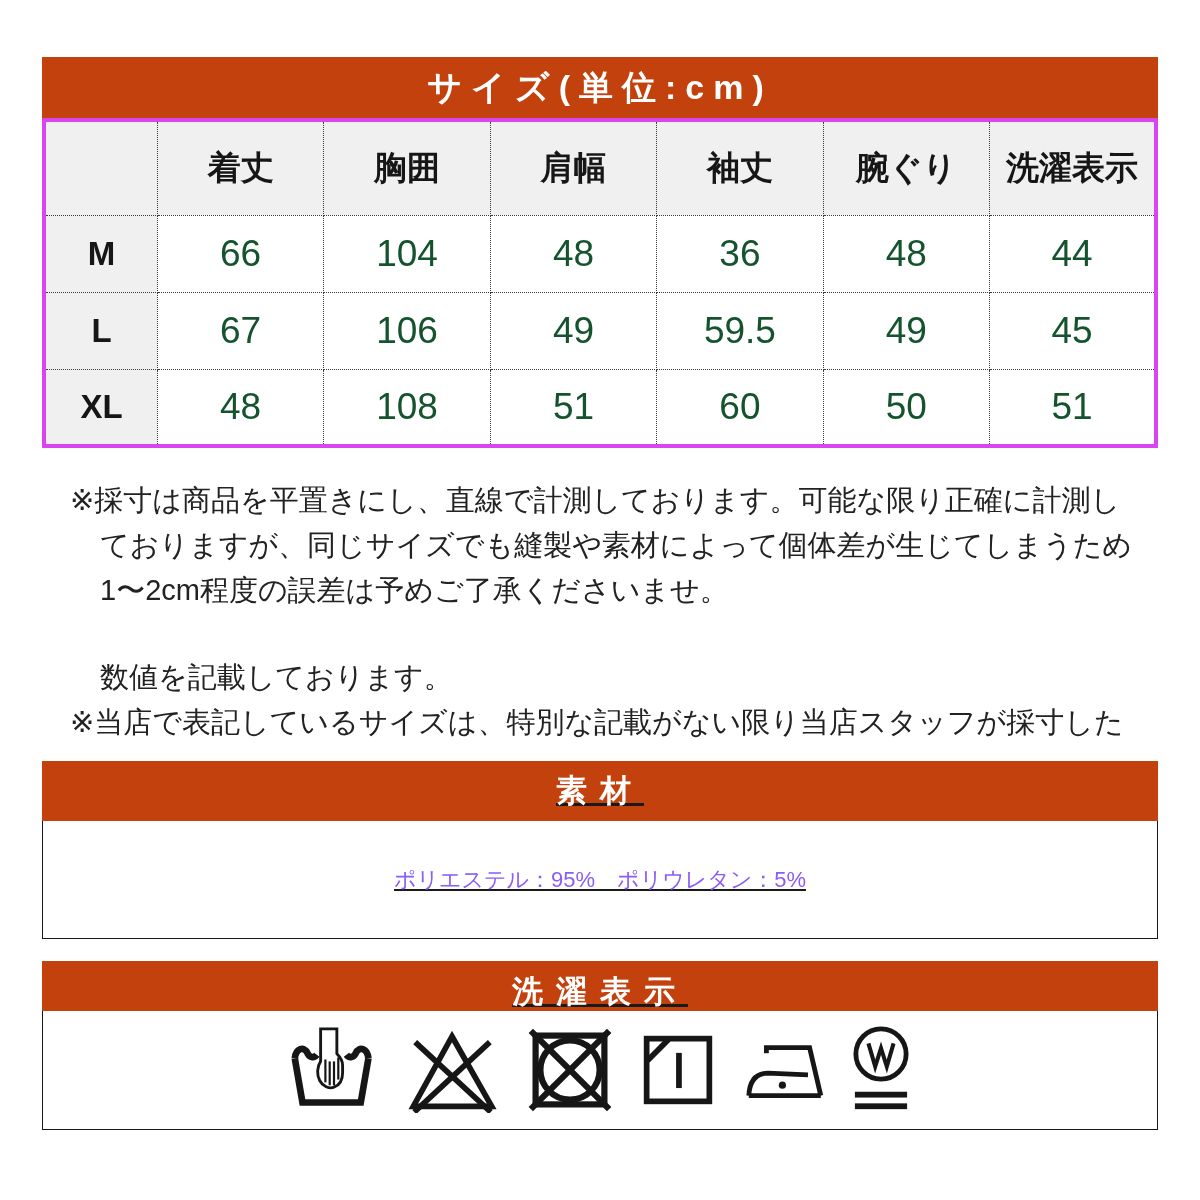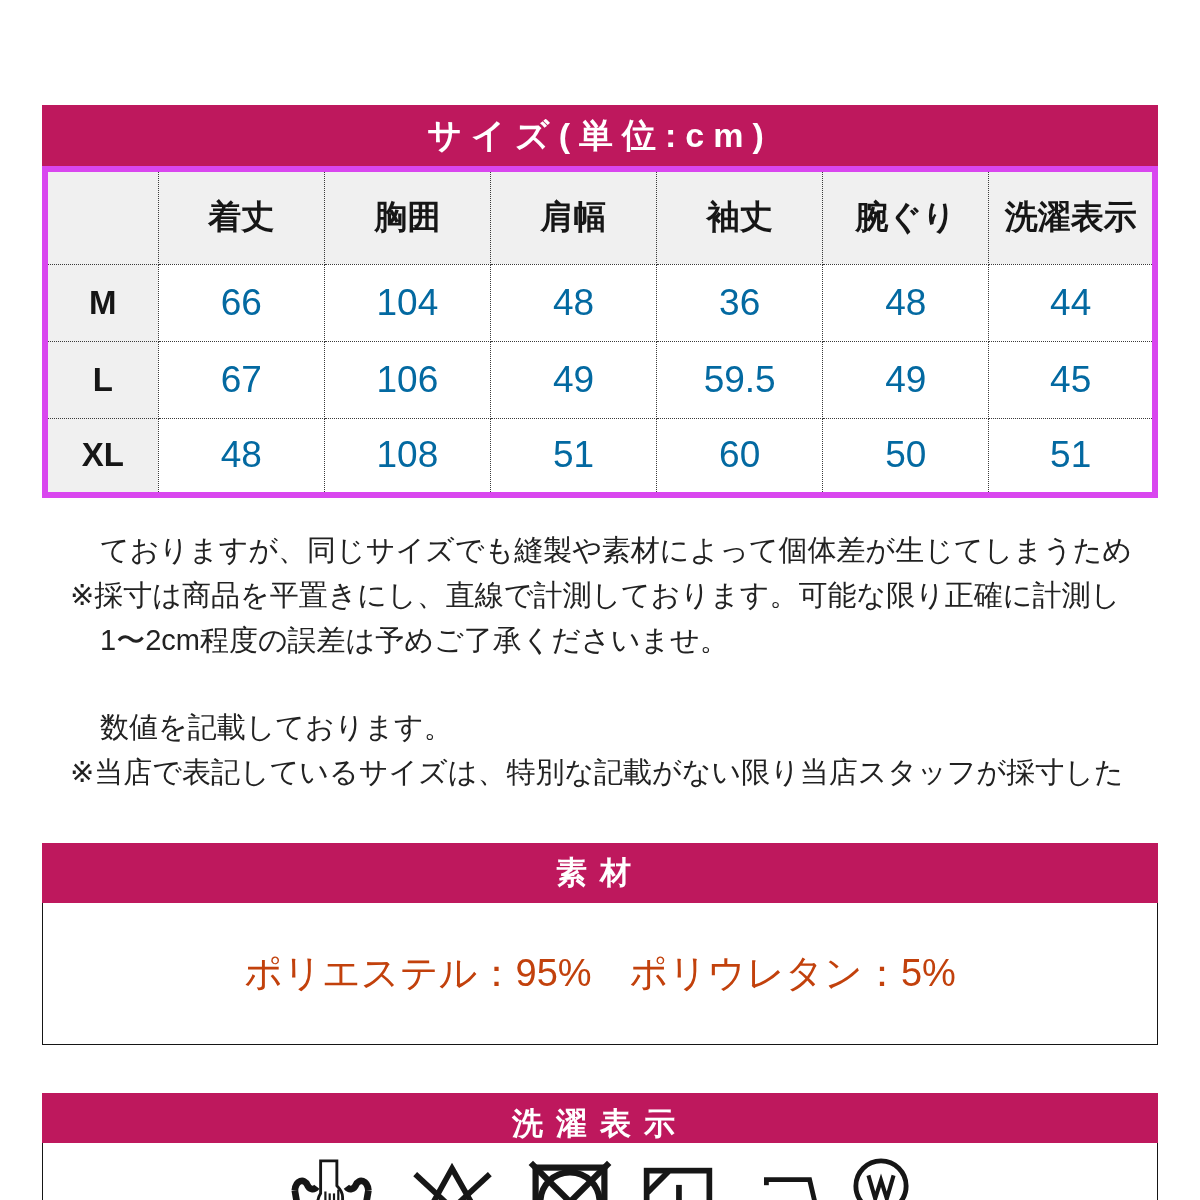--- a/index.html
+++ b/index.html
@@ -6,58 +6,58 @@
   html,body { background:#fff; }
   body {
     width:1200px; height:1200px;
     font-family:"Liberation Sans","DejaVu Sans",sans-serif;
     color:#1a1a1a;
   }
   .page { width:1200px; height:1200px; padding:57px 42px 0 42px; background:#fff; }
 
   
   .bar {
-    background:#be185d; color:#fff; text-align:center; font-weight:bold;margin-top:48px;
+    background:#c2410c; color:#fff; text-align:center; font-weight:bold;
   }
   .size-bar { height:61px; line-height:61px; font-size:34px; letter-spacing:9px; }
   table.size-table {
     width:100%; border-collapse:collapse; table-layout:fixed;
-    border:6px solid #d946ef; background:#fff;
+    border:4px solid #d946ef; background:#fff;
   }
   col.c-size { width:10.2%; }
   col.c-val  { width:14.966%; }
   table.size-table th, table.size-table td {
     border:1px dotted #3a3a3a; text-align:center; vertical-align:middle;
   }
   table.size-table thead th {
     height:95px; background:#f0f0f0; font-size:33px; font-weight:bold; color:#161616;
   }
   table.size-table tbody tr { height:77px; }
   table.size-table tbody th {
     background:#f0f0f0; font-size:33px; font-weight:bold; color:#161616;
   }
   table.size-table tbody td {
-    background:#fff; font-size:37px; font-weight:normal; color:#0369a1;
+    background:#fff; font-size:37px; font-weight:normal; color:#14532d;
   }
 
   
   .notes { margin:30px 0 0 28px; }
   .note { font-size:29px; line-height:45px; color:#222; }
   .note + .note { margin-top:42px; }
   .note-line { display:block; }
   .note-line.cont { padding-left:30px; }
 
   
-  .boxed { margin-top:16px; }
+  .boxed { margin-top:16px;text-decoration:underline; }
   .boxed .box-bar { height:60px; line-height:60px; font-size:31px; letter-spacing:13px; }
   .boxed .box-body {
     border:1px solid #161616; border-top:none; background:#fff;
     display:flex; align-items:center; justify-content:center;
   }
-  .material-body { height:142px; font-size:38px; color:#c2410c; }
+  .material-body { height:118px; font-size:22px; color:#8b5cf6; }
   .laundry { margin-top:22px; }
   .laundry .box-bar { height:50px; line-height:62px; }
   .laundry-body { height:119px; gap:27px; }
   .laundry-body svg { display:block; flex:0 0 auto; }
 
   .ico-stroke { fill:none; stroke:#161616; }
 </style>
 </head>
 <body>
 
@@ -115,22 +115,22 @@
           <td>60</td>
           <td>50</td>
           <td>51</td>
         </tr>
       </tbody>
     </table>
   </section>
 
   <section class="notes">
     <p class="note">
+      <span class="note-line">※採寸は商品を平置きにし、直線で計測しております。可能な限り正確に計測し</span>
       <span class="note-line cont">ておりますが、同じサイズでも縫製や素材によって個体差が生じてしまうため</span>
-      <span class="note-line">※採寸は商品を平置きにし、直線で計測しております。可能な限り正確に計測し</span>
       <span class="note-line cont">1〜2cm程度の誤差は予めご了承くださいませ。</span>
     </p>
     <p class="note">
       <span class="note-line cont">数値を記載しております。</span>
       <span class="note-line">※当店で表記しているサイズは、特別な記載がない限り当店スタッフが採寸した</span>
     </p>
   </section>
 
   <section class="boxed">
     <div class="bar box-bar">

